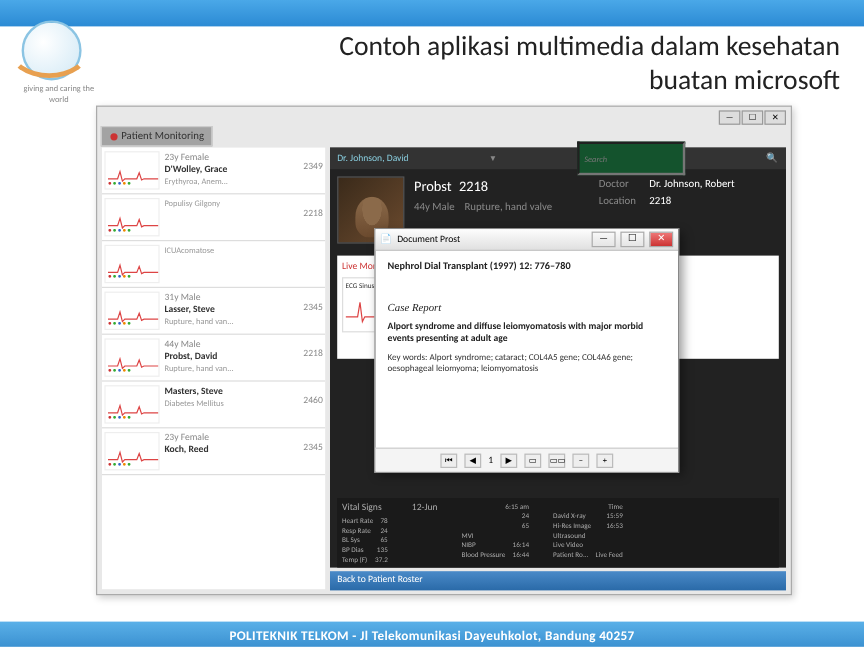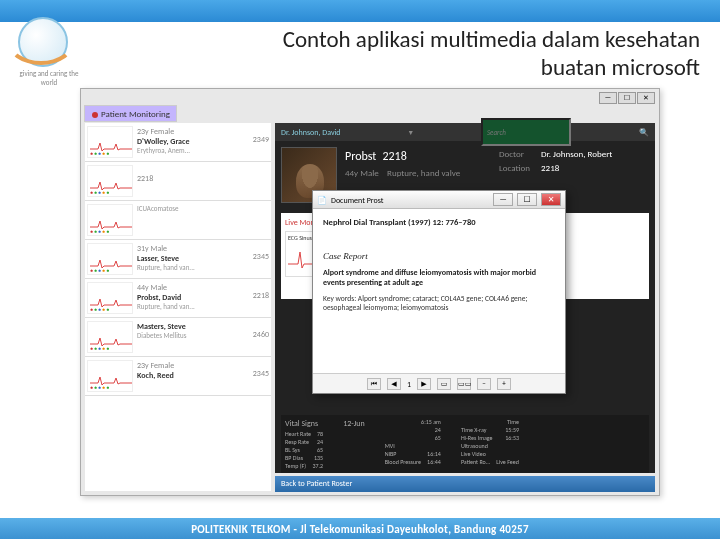--- a/index.html
+++ b/index.html
@@ -6,21 +6,21 @@
 body{width:720px;height:540px;background:#fff;position:relative;overflow:hidden}
 .topbar{height:22px;background:linear-gradient(#4aa8e8,#2b8ad4);width:100%}
 .logo{position:absolute;top:17px;left:18px;width:62px;height:62px}
 .logo-circle{width:50px;height:50px;border-radius:50%;background:radial-gradient(circle at 35% 35%,#fff,#d0e8f5);border:2px solid #8bc4e3;position:relative}
 .logo-arc{position:absolute;width:70px;height:50px;border:4px solid;border-color:transparent transparent #e8a050 transparent;border-radius:50%;top:-2px;left:-12px}
 .tagline{font-size:7px;color:#888;text-align:center;margin-top:2px}
 .slide-title{position:absolute;top:26px;left:160px;right:20px;font-size:23px;color:#222;text-align:right;line-height:1.2}
 .app{position:absolute;top:88px;left:80px;width:580px;height:408px;background:#e8e8e8;border:1px solid #aaa;box-shadow:2px 2px 6px rgba(0,0,0,0.2)}
 .winbtns{position:absolute;top:3px;right:4px;display:flex;gap:1px}
 .winbtn{width:18px;height:12px;border:1px solid #999;background:#ddd;font-size:7px;text-align:center;line-height:10px}
-.app-tab{position:absolute;top:16px;left:3px;font-size:9px;color:#333;background:#c4b5fd;padding:2px 6px;border:1px solid #ccc}
+.app-tab{position:absolute;top:16px;left:3px;font-size:9px;color:#333;background:#a3a3a3;padding:2px 6px;border:1px solid #ccc}
 .app-tab svg{vertical-align:middle}
 .left-col{position:absolute;top:34px;left:4px;width:186px;bottom:4px;background:#fff;overflow:hidden}
 .patient-row{display:flex;border-bottom:1px solid #ddd;padding:3px 2px;font-size:8px}
 .p-chart{width:46px;height:32px;margin-right:4px;position:relative;border:1px solid #eee}
 .p-line{position:absolute;bottom:4px;left:2px;right:2px;height:14px}
 .p-dots{position:absolute;bottom:1px;left:2px;font-size:5px;letter-spacing:1px}
 .p-info{flex:1}
 .p-age{color:#888}
 .p-name{color:#333;font-weight:600}
 .p-diag{color:#999;font-size:7px}
@@ -104,20 +104,25 @@
         </div>
         <div class="p-room">2349</div>
       </div>
       <div class="patient-row">
         <div class="p-chart">
           <svg class="p-line" width="42" height="14">
             <polyline points="0,10 8,10 10,4 12,12 14,10 24,10 26,5 28,11 30,10 42,10" fill="none" stroke="#d44" stroke-width="1"></polyline>
           </svg>
           <div class="p-dots"><span class="red">●</span><span class="grn">●</span><span class="blu">●</span><span class="org">●</span><span class="grn">●</span></div>
         </div>
+        <div class="p-info">
+          <div class="p-age"></div>
+          <div class="p-name"></div>
+          <div class="p-diag">Populisy Gilgony</div>
+        </div>
         <div class="p-room">2218</div>
       </div>
       <div class="patient-row">
         <div class="p-chart">
           <svg class="p-line" width="42" height="14">
             <polyline points="0,10 8,10 10,4 12,12 14,10 24,10 26,5 28,11 30,10 42,10" fill="none" stroke="#d44" stroke-width="1"></polyline>
           </svg>
           <div class="p-dots"><span class="red">●</span><span class="grn">●</span><span class="blu">●</span><span class="org">●</span><span class="grn">●</span></div>
         </div>
         <div class="p-info">
@@ -267,21 +272,21 @@
             <span>Blood Pressure</span>
             <span>16:44</span>
           </div>
         </div>
       <div class="vitals-col">
           <div>
             <span></span>
             <span>Time</span>
           </div>
           <div>
-            <span>Time X-ray</span>
+            <span>David X-ray</span>
             <span>15:59</span>
           </div>
           <div>
             <span>Hi-Res Image</span>
             <span>16:53</span>
           </div>
           <div>
             <span>Ultrasound</span>
             <span></span>
           </div>

